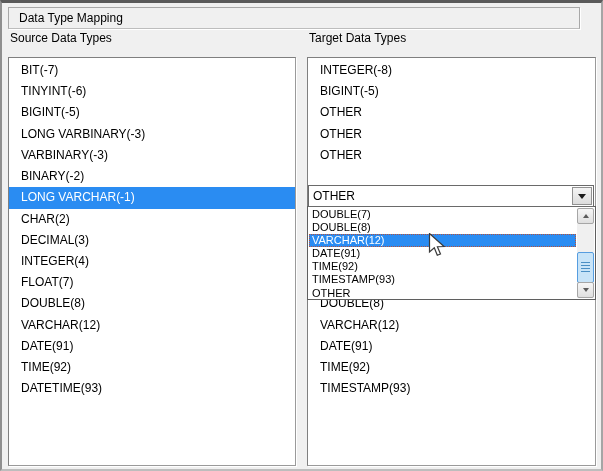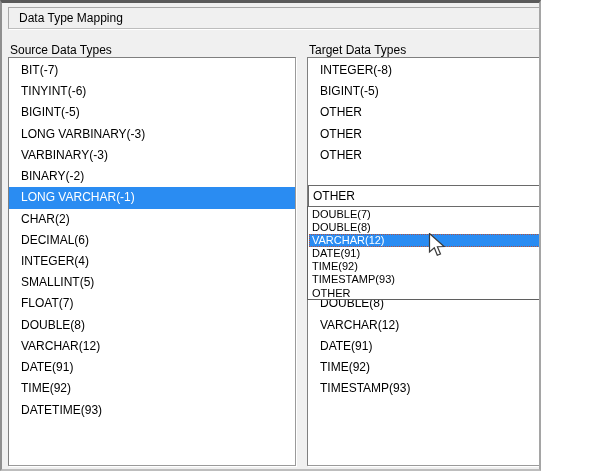--- a/index.html
+++ b/index.html
@@ -1,33 +1,33 @@
 <!DOCTYPE html>
 <html style="--hl: #2a8cf2; --thumb: #c8e4f8; --thumb-b: #569de0;"><head>
 <meta charset="utf-8">
 <style>
   * { margin:0; padding:0; box-sizing:border-box; }
   html,body { width:603px; height:471px; }
   body { font-family:"Liberation Sans","DejaVu Sans",sans-serif; font-size:12px; color:#000; }
 
   .window {
-    position:relative; width:541px; height:471px; background:#f0f0f0;
+    position:relative; width:603px; height:471px; background:#f0f0f0;
     border-top:3px solid #5a5a5a; border-left:2px solid #8f8f8f;
     border-right:2px solid #a5a5a5; border-bottom:2px solid #bdbdbd;
     overflow:hidden;
   }
 
   .title-box {
     position:absolute; left:6px; top:4px; width:572px; height:22px;
     background:#f0f0f0; border:1px solid #a8a8a8; border-bottom-color:#bdbdbd;
     box-shadow:1px 1px 0 #ffffff;
     line-height:20px; padding-left:10px;
   }
 
-  .col-label { position:absolute; top:40px; height:15px; line-height:15px; }
+  .col-label { position:absolute; top:28px; height:15px; line-height:15px; }
   .col-label.src { left:8px; }
   .col-label.tgt { left:307px; }
 
   .listbox {
     position:absolute; top:54px; height:409px; background:#ffffff;
     border:1px solid #7f7f7f; border-right-color:#9a9a9a; border-bottom-color:#9a9a9a;
     box-shadow:1px 1px 0 #ffffff; padding-top:2px; overflow:hidden;
   }
   .listbox.src { left:6px;  width:288px; }
   .listbox.tgt { left:305px; width:289px; }
@@ -92,23 +92,22 @@
 
   <div class="listbox src">
     <div class="row">BIT(-7)</div>
     <div class="row">TINYINT(-6)</div>
     <div class="row">BIGINT(-5)</div>
     <div class="row">LONG VARBINARY(-3)</div>
     <div class="row">VARBINARY(-3)</div>
     <div class="row">BINARY(-2)</div>
     <div class="row sel">LONG VARCHAR(-1)</div>
     <div class="row">CHAR(2)</div>
-    <div class="row">DECIMAL(6)</div>
+    <div class="row">DECIMAL(3)</div>
     <div class="row">INTEGER(4)</div>
-    <div class="row">SMALLINT(5)</div>
     <div class="row">FLOAT(7)</div>
     <div class="row">DOUBLE(8)</div>
     <div class="row">VARCHAR(12)</div>
     <div class="row">DATE(91)</div>
     <div class="row">TIME(92)</div>
     <div class="row">DATETIME(93)</div>
   </div>
 
   <div class="listbox tgt">
     <div class="row">INTEGER(-8)</div>

